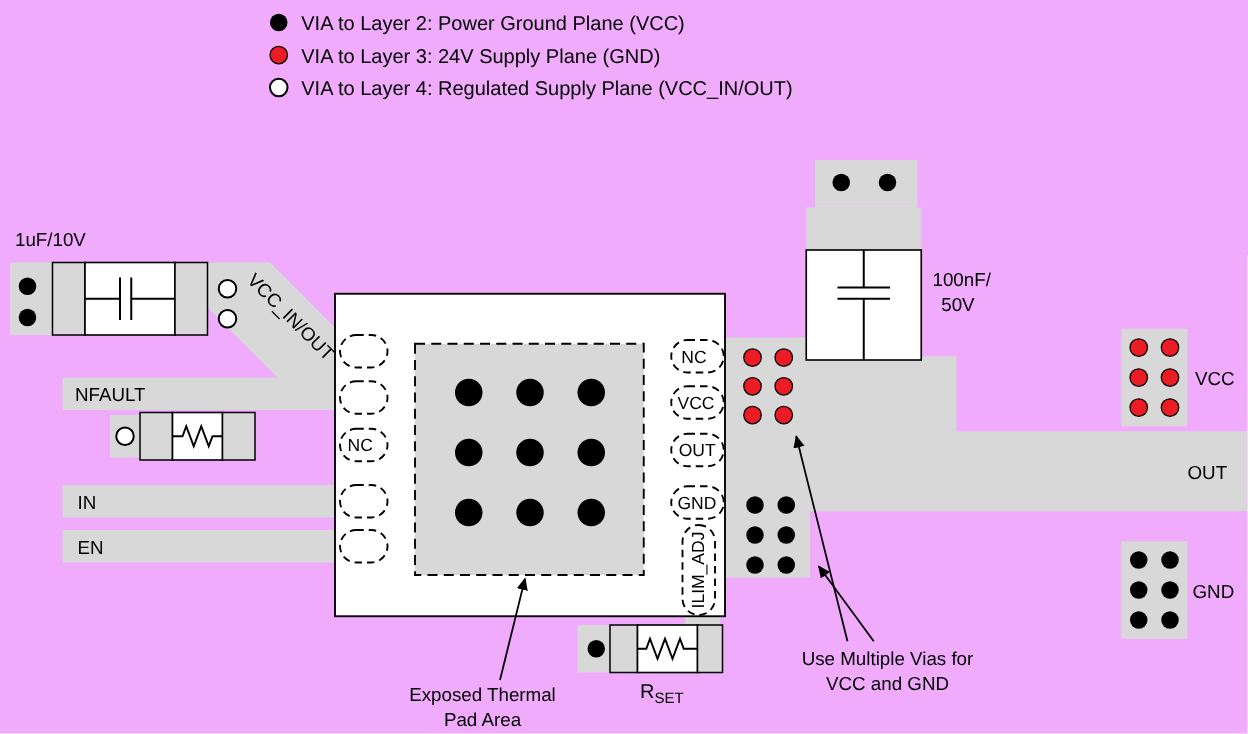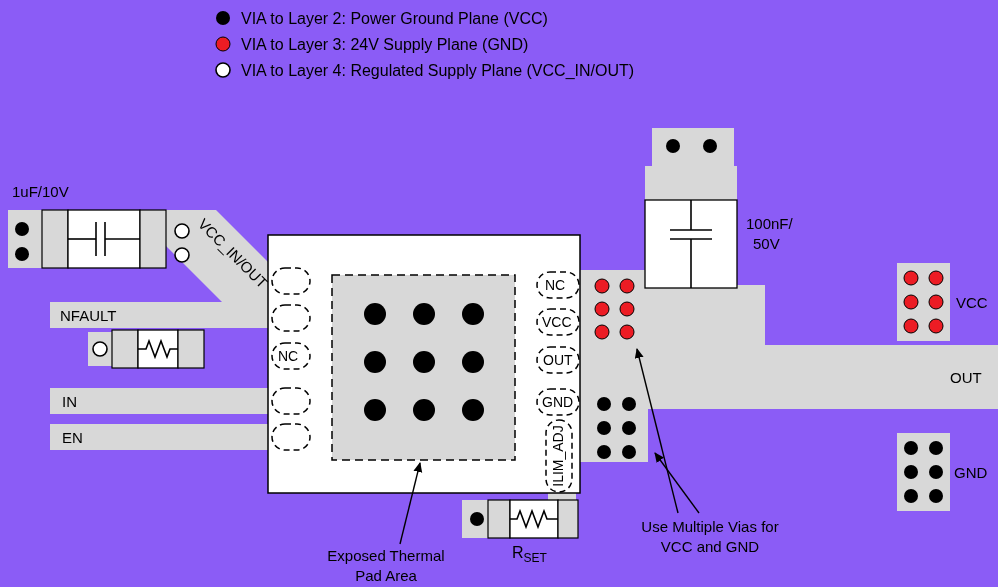--- a/index.html
+++ b/index.html
@@ -1,17 +1,17 @@
 <!DOCTYPE html>
 <html style="--trace-gray: #d8d8d8; --via-red: #ec1c24; --via-black: #000000;"><head>
 <meta charset="utf-8">
 <style>
   *{box-sizing:border-box}
   html,body{margin:0;padding:0;background:#fff}
-  .canvas{position:relative;width:998px;height:587px;background:#8b5cf6;font-family:"Liberation Sans",sans-serif;overflow:hidden}
+  .canvas{position:relative;width:998px;height:587px;background:#f0abfc;font-family:"Liberation Sans",sans-serif;overflow:hidden}
   text{font-family:"Liberation Sans",sans-serif;fill:#000}
   .trace{fill:var(--trace-gray,#d8d8d8)}
   .pad-solid{fill:var(--trace-gray,#d8d8d8);stroke:#000;stroke-width:1.2}
   .comp-body{fill:#fff;stroke:#000;stroke-width:1.3}
   .chip{fill:#fff;stroke:#000;stroke-width:1.5}
   .thermal{fill:var(--trace-gray,#d8d8d8);stroke:#000;stroke-width:1.5;stroke-dasharray:8 5}
   .pad{fill:#fff;stroke:#000;stroke-width:1.5;stroke-dasharray:6 4}
   .via-black{fill:var(--via-black,#000)}
   .via-red{fill:var(--via-red,#ec1c24);stroke:#000;stroke-width:1}
   .via-open{fill:#fff;stroke:#000;stroke-width:1.6}

